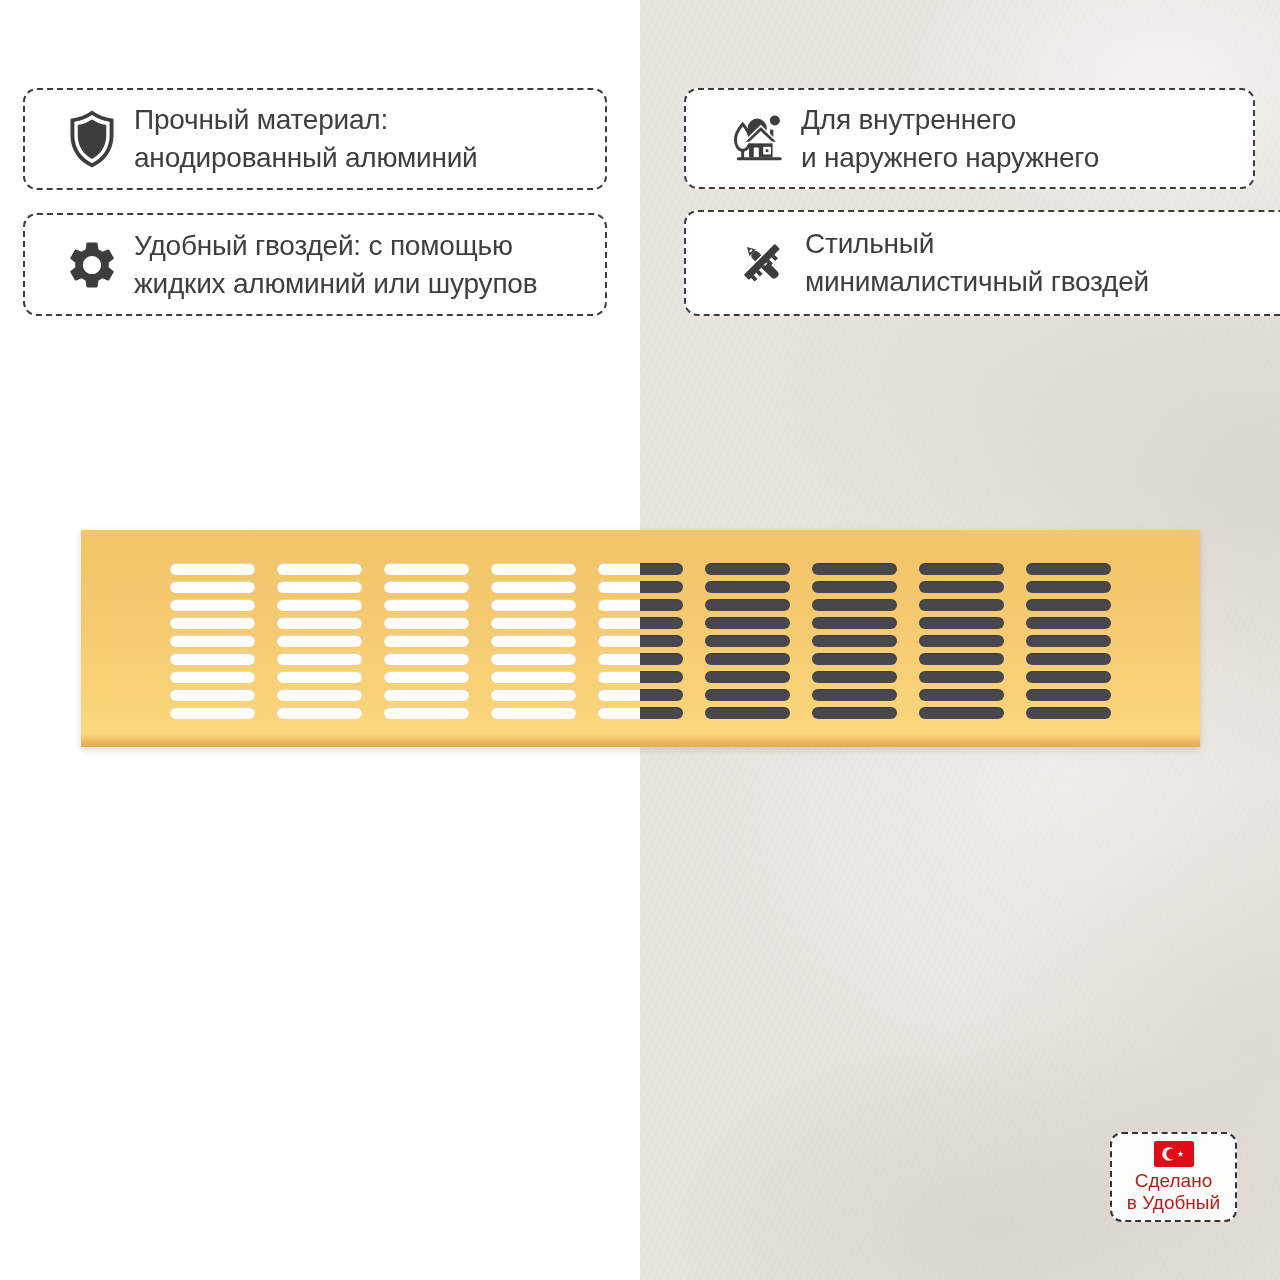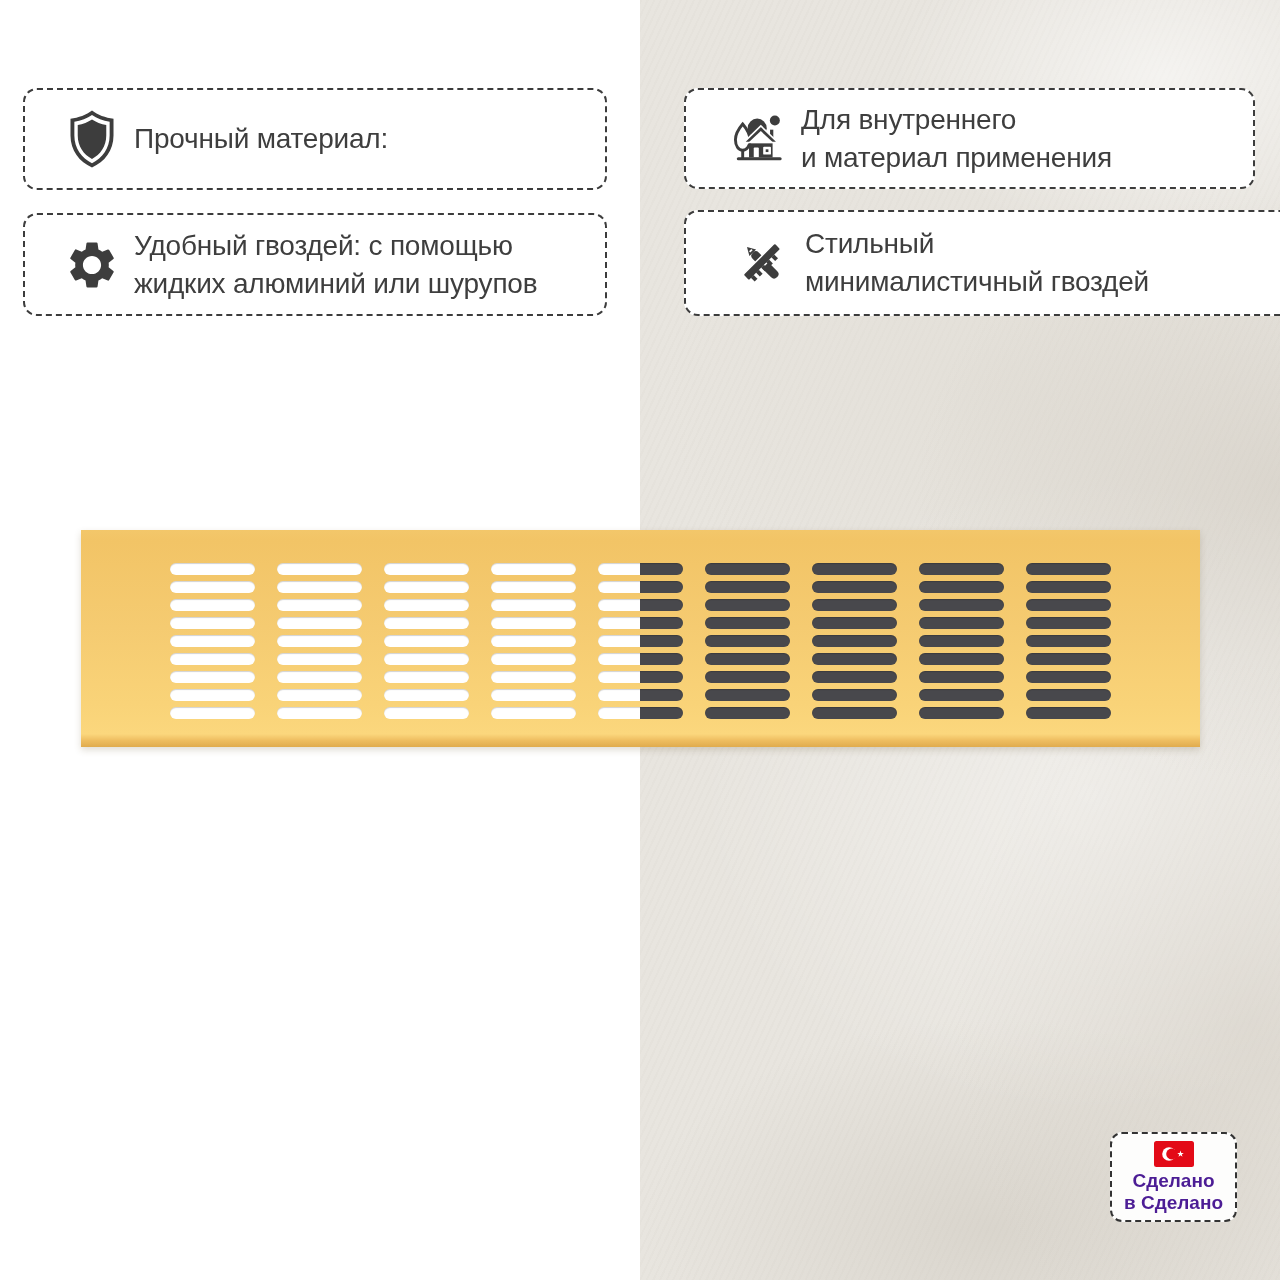--- a/index.html
+++ b/index.html
@@ -44,39 +44,40 @@
   .grille-slot{
     position:absolute;width:85px;height:12px;border-radius:6px;
     box-shadow:inset 0 1px 1px rgba(0,0,0,0.18);
   }
   
   .made-badge{
     position:absolute;left:1110px;top:1132px;width:127px;height:90px;
     background:#fdfdfc;border:2px dashed #333;border-radius:12px;box-sizing:border-box;
     display:flex;flex-direction:column;align-items:center;justify-content:center;gap:3px;
   }
-  .badge-text{color:#4c1d95;font-size:19px;font-weight:700;line-height:22px;text-align:center;}
+  .badge-text{color:#b91c1c;font-size:19px;font-weight:400;line-height:22px;text-align:center;}
 </style>
 </head>
 <body>
 
 <div id="canvas">
 
   <div class="bg-right"></div>
 
   <div class="feature-box fb1">
     <div class="feature-icon">
       <svg width="58" height="64" viewBox="0 0 24 26">
         <path fill="#3d3d3d" d="M12 1.2 C9.7 3 6.4 4.2 3.1 4.6 L3.1 11.6 C3.1 17.8 6.8 22.6 12 24.8 C17.2 22.6 20.9 17.8 20.9 11.6 L20.9 4.6 C17.6 4.2 14.3 3 12 1.2 Z"></path>
         <path fill="#ffffff" d="M12 3.1 C10.1 4.5 7.4 5.5 4.7 5.9 L4.7 11.6 C4.7 16.9 7.7 21 12 23 C16.3 21 19.3 16.9 19.3 11.6 L19.3 5.9 C16.6 5.5 13.9 4.5 12 3.1 Z"></path>
         <path fill="#3d3d3d" d="M12 4.9 C10.4 6 8.2 6.8 6.1 7.2 L6.1 11.6 C6.1 16 8.5 19.5 12 21.3 C15.5 19.5 17.9 16 17.9 11.6 L17.9 7.2 C15.8 6.8 13.6 6 12 4.9 Z"></path>
       </svg>
     </div>
     <div class="feature-text">
       <div>Прочный материал:</div>
+      <div>анодированный алюминий</div>
     </div>
   </div>
 
   <div class="feature-box fb2">
     <div class="feature-icon">
       <svg width="56" height="56" viewBox="0 0 24 24">
         <path fill="#3d3d3d" d="M19.14,12.94c0.04-0.3,0.06-0.61,0.06-0.94c0-0.32-0.02-0.64-0.07-0.94l2.03-1.58c0.18-0.14,0.23-0.41,0.12-0.61 l-1.92-3.32c-0.12-0.22-0.37-0.29-0.59-0.22l-2.39,0.96c-0.5-0.38-1.03-0.7-1.62-0.94L14.4,2.81c-0.04-0.24-0.24-0.41-0.48-0.41 h-3.84c-0.24,0-0.43,0.17-0.47,0.41L9.25,5.35C8.66,5.59,8.12,5.92,7.63,6.29L5.24,5.33c-0.22-0.08-0.47,0-0.59,0.22L2.74,8.87 C2.62,9.08,2.66,9.34,2.86,9.48l2.03,1.58C4.84,11.36,4.8,11.69,4.8,12s0.02,0.64,0.07,0.94l-2.03,1.58 c-0.18,0.14-0.23,0.41-0.12,0.61l1.92,3.32c0.12,0.22,0.37,0.29,0.59,0.22l2.39-0.96c0.5,0.38,1.03,0.7,1.62,0.94l0.36,2.54 c0.05,0.24,0.24,0.41,0.48,0.41h3.84c0.24,0,0.44-0.17,0.47-0.41l0.36-2.54c0.59-0.24,1.13-0.56,1.62-0.94l2.39,0.96 c0.22,0.08,0.47,0,0.59-0.22l1.92-3.32c0.12-0.22,0.07-0.47-0.12-0.61L19.14,12.94z M12,15.9c-2.15,0-3.9-1.75-3.9-3.9 s1.75-3.9,3.9-3.9s3.9,1.75,3.9,3.9S14.15,15.9,12,15.9z"></path>
       </svg>
     </div>
     <div class="feature-text">
@@ -97,21 +98,21 @@
         <polygon points="21,35.4 34,23.2 47,35.4" fill="#ffffff"></polygon>
         <rect x="21" y="36.8" width="26" height="15.6" fill="#3d3d3d"></rect>
         <rect x="26.2" y="41.5" width="5.6" height="11" rx="1" fill="#ffffff"></rect>
         <rect x="36.6" y="40.6" width="8.6" height="8.6" rx="1" fill="#ffffff"></rect>
         <rect x="39.4" y="43.4" width="3" height="3" fill="#3d3d3d"></rect>
         <rect x="7.5" y="52" width="49.5" height="3.4" rx="1.7" fill="#3d3d3d"></rect>
       </svg>
     </div>
     <div class="feature-text">
       <div>Для внутреннего</div>
-      <div>и материал применения</div>
+      <div>и наружнего наружнего</div>
     </div>
   </div>
 
   <div class="feature-box fb4">
     <div class="feature-icon">
       <svg width="58" height="58" viewBox="0 0 64 64">
         <g transform="rotate(45 32 32)">
           <polygon points="7,32 16,26.8 16,37.2" fill="#3d3d3d"></polygon>
           <rect x="12" y="30.2" width="2" height="3.6" fill="#ffffff"></rect>
           <rect x="16" y="27.2" width="38" height="9.6" rx="4.5" fill="#3d3d3d"></rect>
@@ -224,17 +225,17 @@
         <rect x="0" y="0" width="40" height="26" rx="2.5" fill="#e30a17"></rect>
         <circle cx="15" cy="13" r="6.8" fill="#ffffff"></circle>
         <circle cx="17.6" cy="13" r="5.4" fill="#e30a17"></circle>
         <g transform="translate(26.5 13)">
           <polygon fill="#ffffff" points="0,-3.4 0.8,-1.1 3.23,-1.05 1.29,0.42 2,2.75 0,1.36 -2,2.75 -1.29,0.42 -3.23,-1.05 -0.8,-1.1"></polygon>
         </g>
       </svg>
     </div>
     <div class="badge-text">
       <div>Сделано</div>
-      <div>в Сделано</div>
+      <div>в Удобный</div>
     </div>
   </div>
 
 </div>
 
 </body></html>

